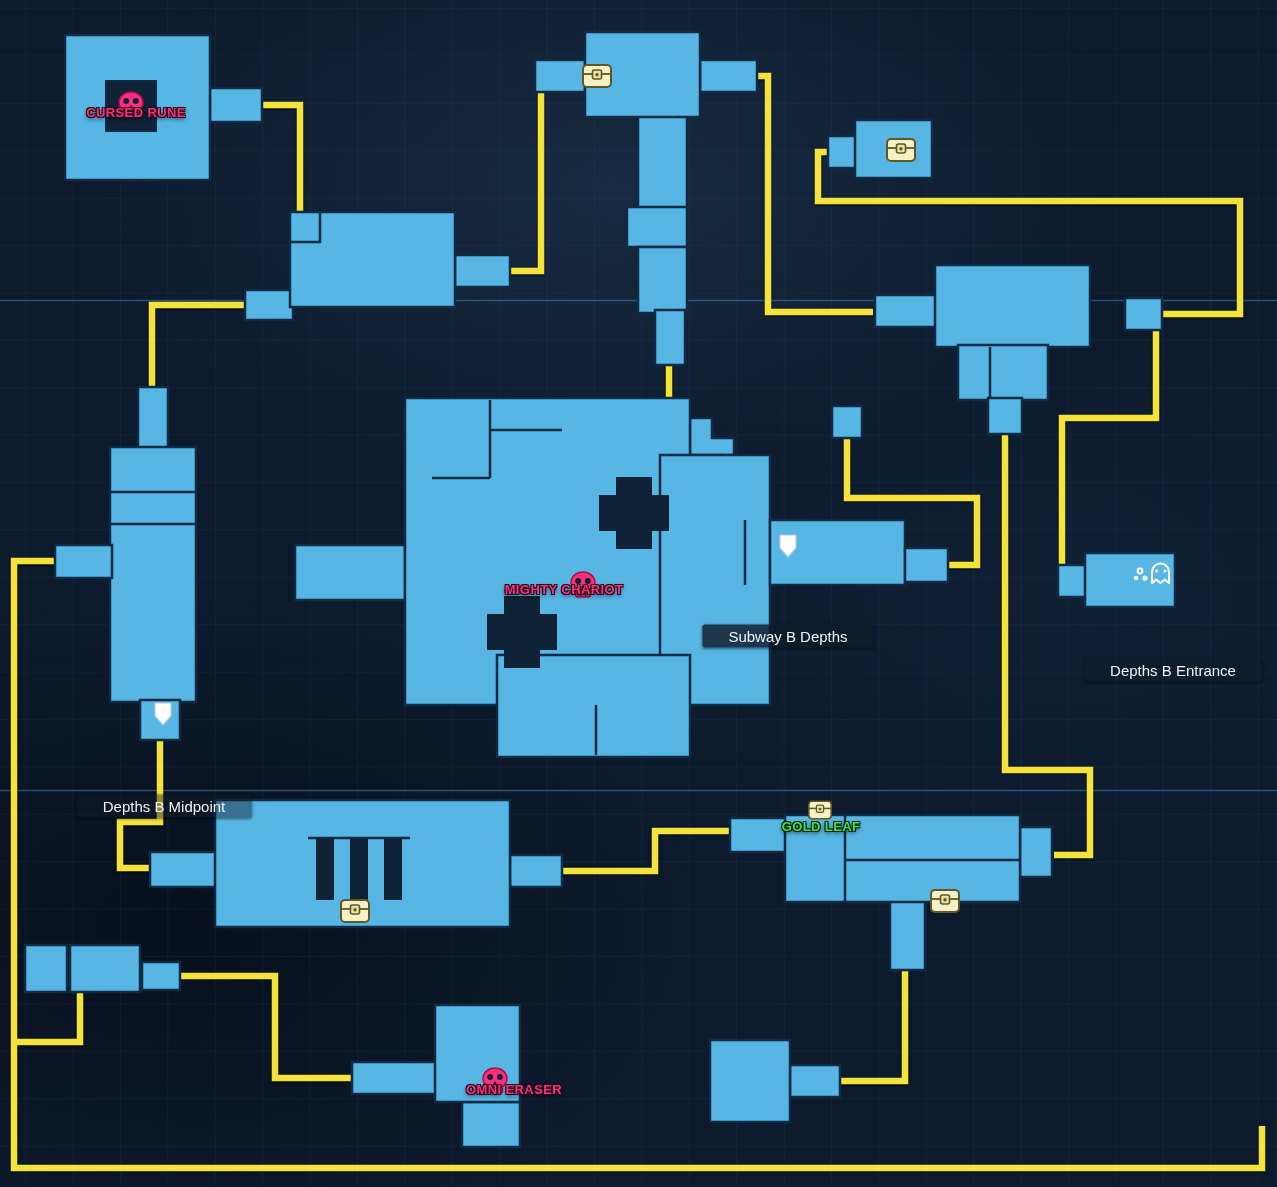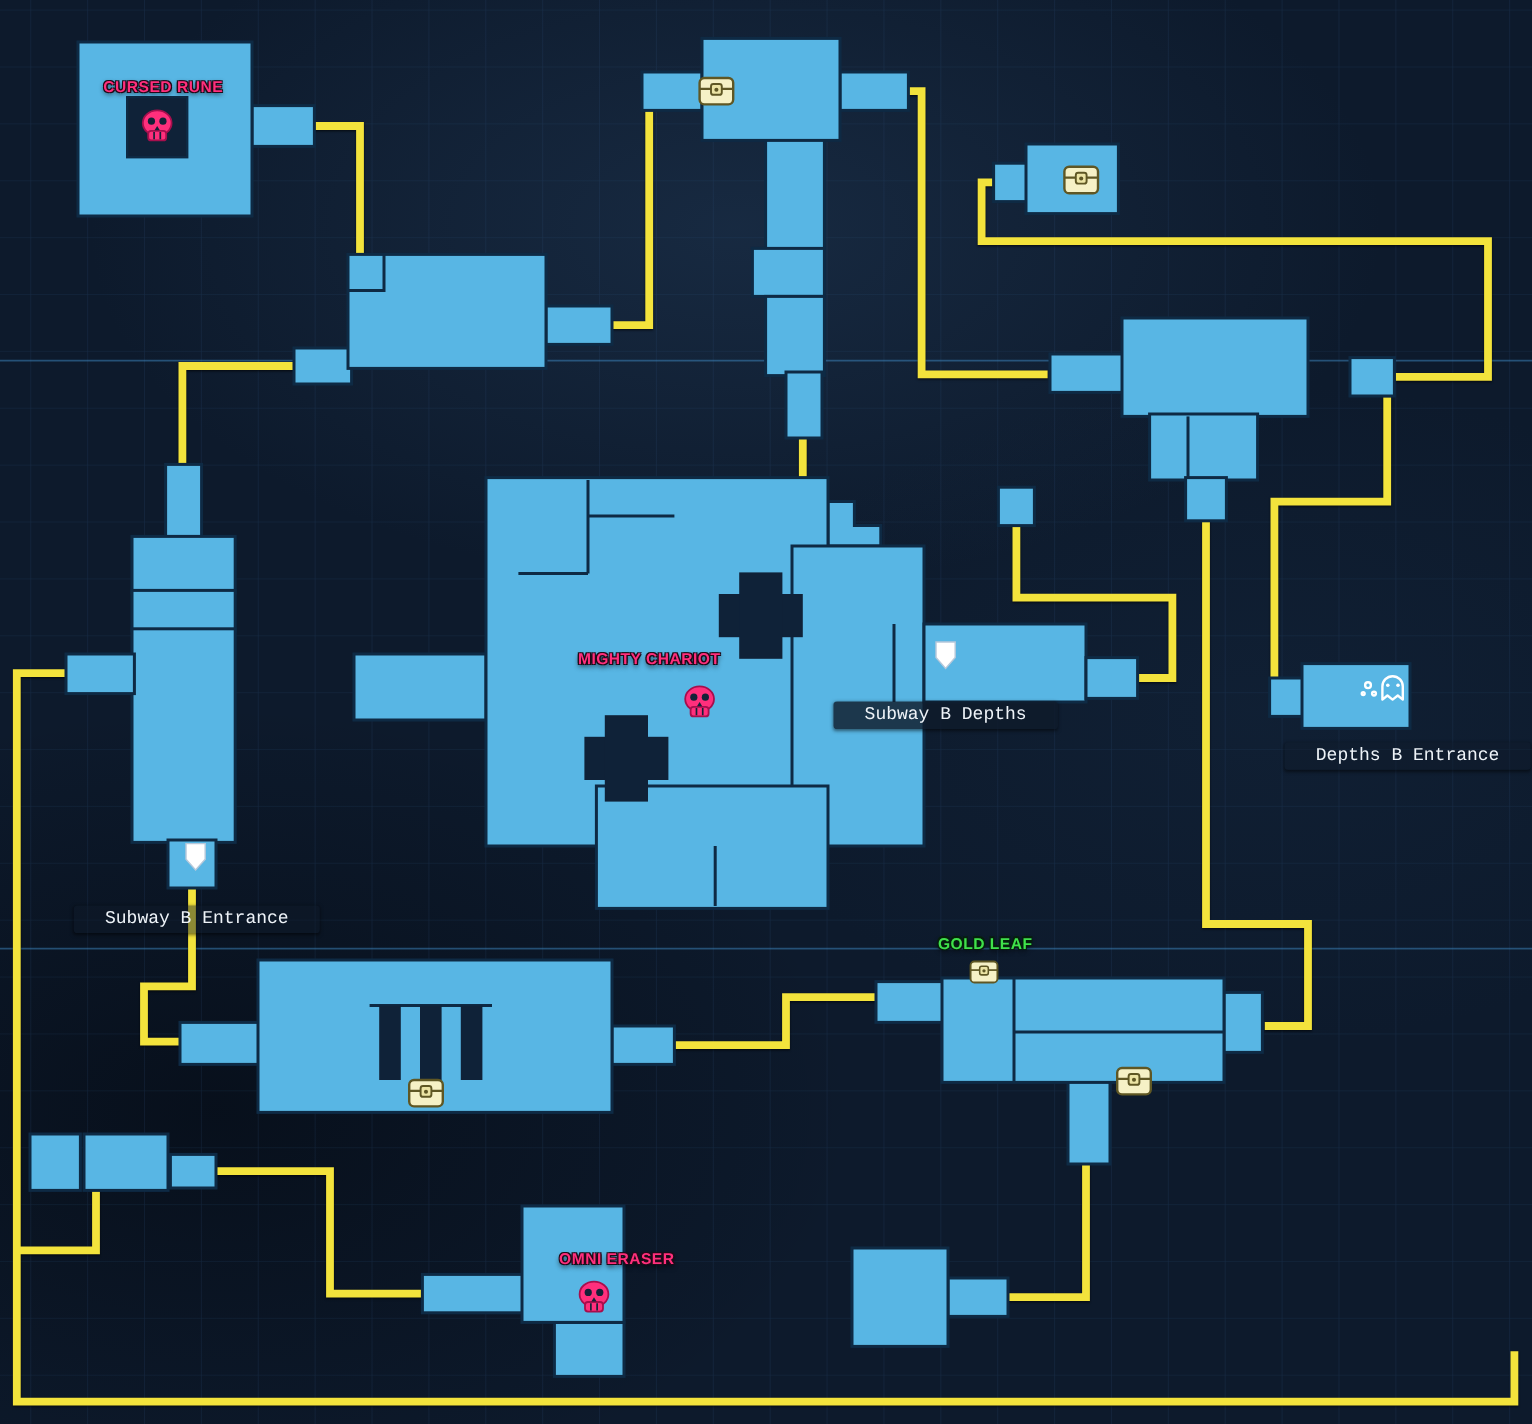--- a/index.html
+++ b/index.html
@@ -24,32 +24,32 @@
   .chest-body{fill:var(--chest-fill,#f6f1c6);stroke:var(--chest-stroke,#5f5724);stroke-width:2;}
   .chest-line{fill:none;stroke:var(--chest-stroke,#5f5724);stroke-width:1.8;}
   .chest-lock{fill:#ece4a4;stroke:var(--chest-stroke,#5f5724);stroke-width:1.6;}
   .chest-dot{fill:var(--chest-stroke,#5f5724);}
   .skull-body{fill:var(--boss-pink,#ff2f7c);stroke:#a60f4d;stroke-width:1.5;}
   .skull-dark{fill:#132238;}
   .skull-teeth{fill:none;stroke:#132238;stroke-width:1.4;}
   .flag-body{fill:var(--marker-white,#fff);stroke:#b6c8da;stroke-width:1.2;}
   .entrance-stroke{fill:none;stroke:var(--marker-white,#fff);stroke-width:2;stroke-linejoin:round;}
   .entrance-fill{fill:var(--marker-white,#fff);}
-  .lbl{position:absolute;transform:translate(-50%,-50%);white-space:nowrap;z-index:3;}
+  .lbl{position:absolute;transform:translate(-50%,-50%);white-space:nowrap;z-index:3;margin-top:40px;}
   .lbl.accent{
     font-size:13px;font-weight:bold;letter-spacing:.4px;color:var(--boss-pink,#ff2f7c);
     text-shadow:-1px -1px 0 #220a18,1px -1px 0 #220a18,-1px 1px 0 #220a18,1px 1px 0 #220a18,0 2px 4px rgba(0,0,0,.85);
   }
   .lbl.green{
     color:var(--item-green,#3fe14b);
     text-shadow:-1px -1px 0 #06200c,1px -1px 0 #06200c,-1px 1px 0 #06200c,1px 1px 0 #06200c,0 2px 4px rgba(0,0,0,.85);
   }
   .lbl.station{
     font-size:15px;color:var(--label-text,#eef3f8);background:var(--label-bg,rgba(15,27,43,.82));
-    padding:3px 26px;border-radius:3px;box-shadow:0 1px 3px rgba(0,0,0,.5);font-family:Liberation Mono, monospace;
+    padding:3px 26px;border-radius:3px;box-shadow:0 1px 3px rgba(0,0,0,.5);
   }
   .lbl.station.soft{background:rgba(15,27,43,.45);}
 </style>
 </head>
 <body>
 
 <div class="map">
   <svg width="1277" height="1187" viewBox="0 0 1277 1187">
     <defs>
       <pattern id="grid" width="47.4" height="47.4" x="25.2" y="8" patternUnits="userSpaceOnUse">
@@ -190,19 +190,19 @@
         <circle cx="-11" cy="4" r="1.6" class="entrance-stroke"></circle>
         <circle cx="-20" cy="4" r="1.2" class="entrance-stroke"></circle>
         <path d="M -4 9 V -2 a 8.5 8.5 0 0 1 17 0 V 9 l -4.2 -3.4 -4.3 3.4 -4.3 -3.4 z" class="entrance-stroke"></path>
         <circle cx="0.5" cy="-3" r="1.5" class="entrance-fill"></circle>
         <circle cx="9" cy="-3" r="1.5" class="entrance-fill"></circle>
       </g>
     </g>
   </svg>
 
   <div class="lbl accent" style="left:136px;top:72px">CURSED RUNE</div>
-  <div class="lbl accent" style="left:541px;top:549px">MIGHTY CHARIOT</div>
+  <div class="lbl accent" style="left:564px;top:549px">MIGHTY CHARIOT</div>
   <div class="lbl accent" style="left:514px;top:1049px">OMNI ERASER</div>
   <div class="lbl accent green" style="left:821px;top:786px">GOLD LEAF</div>
   <div class="lbl station" style="left:788px;top:596px">Subway B Depths</div>
-  <div class="lbl station soft" style="left:164px;top:766px">Subway B Entrance</div>
+  <div class="lbl station soft" style="left:164px;top:766px">Depths B Midpoint</div>
   <div class="lbl station soft" style="left:1173px;top:630px">Depths B Entrance</div>
 </div>
 
 </body></html>

